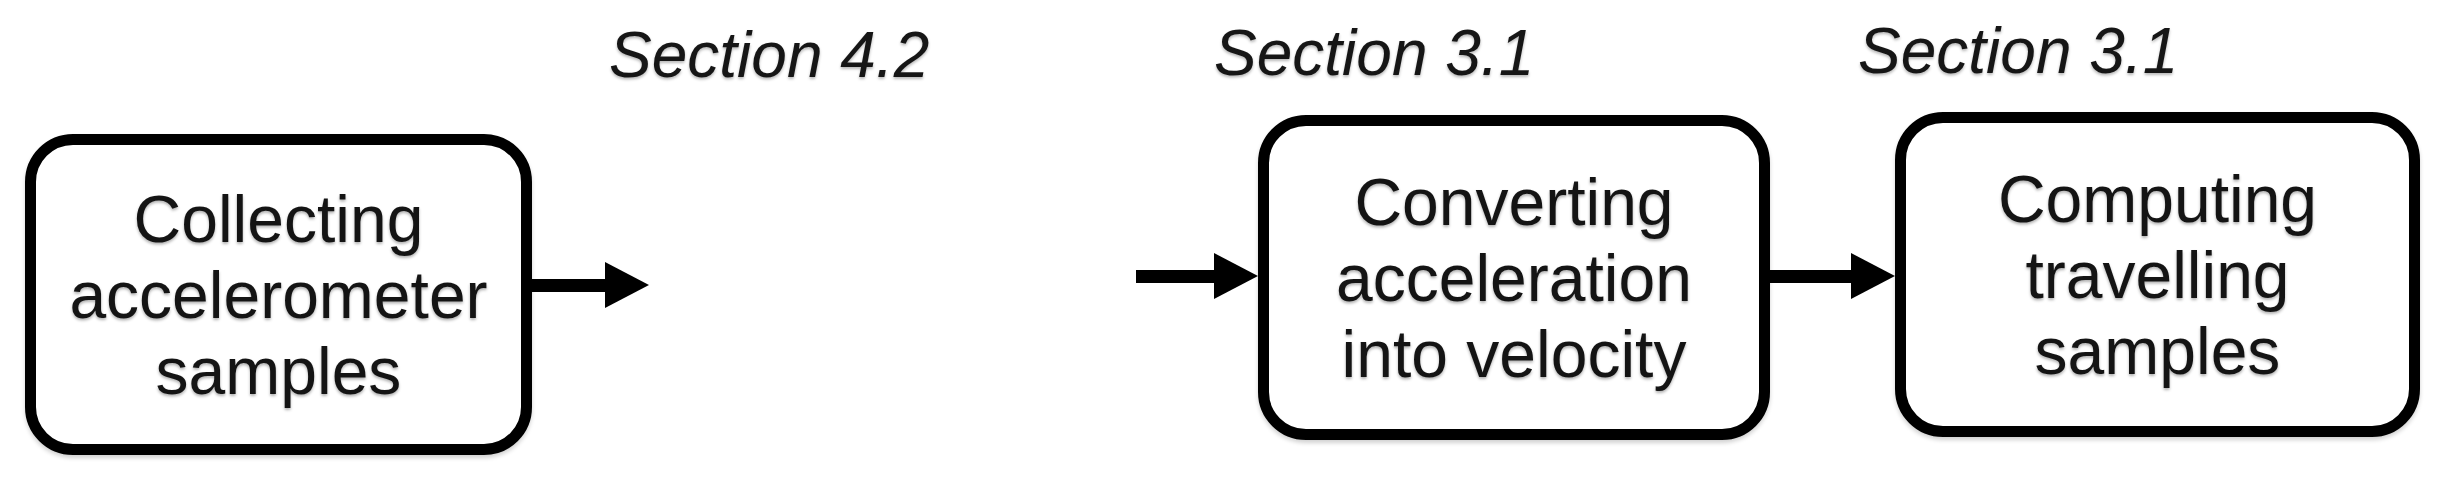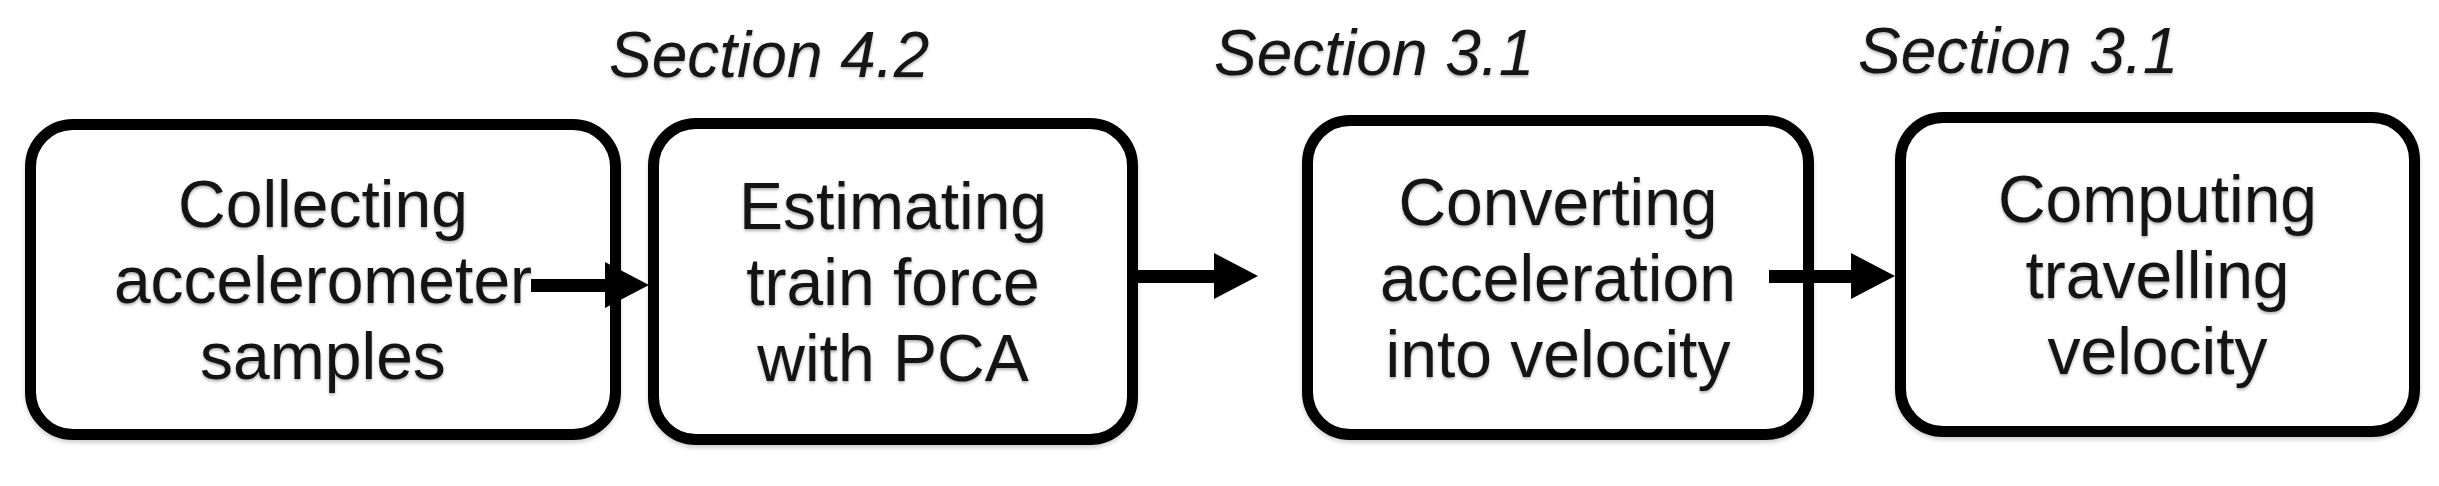--- a/index.html
+++ b/index.html
@@ -56,23 +56,23 @@
   }
   .arrow-head {
     flex: 0 0 auto;
     width: 0;
     height: 0;
     border-left: 44px solid #000000;
     border-top: 23px solid transparent;
     border-bottom: 23px solid transparent;
   }
   
-  #box-0 { left: 25px;   top: 119px; width: 596px; height: 321px; }
+  #box-0 { left: 25px;   top: 134px; width: 507px; height: 321px; }
   #box-1 { left: 648px;  top: 118px; width: 490px; height: 327px; }
-  #box-2 { left: 1258px; top: 115px; width: 512px; height: 325px; margin-left: 44px; }
+  #box-2 { left: 1258px; top: 115px; width: 512px; height: 325px; }
   #box-3 { left: 1895px; top: 112px; width: 525px; height: 325px; }
   #section-1 { left: 609px;  top: 20px; }
   #section-2 { left: 1214px; top: 18px; }
   #section-3 { left: 1858px; top: 16px; }
   #arrow-0 { left: 531px;  width: 118px; top: 262px; }
   #arrow-1 { left: 1136px; width: 122px; top: 253px; }
   #arrow-2 { left: 1769px; width: 126px; top: 253px; }
 </style>
 </head>
 <body>
@@ -81,34 +81,29 @@
 
   <div id="section-1" class="section-label">Section 4.2</div>
   <div id="section-2" class="section-label">Section 3.1</div>
   <div id="section-3" class="section-label">Section 3.1</div>
 
   <div id="box-0" class="step-box">
     <div class="step-label">Collecting
 accelerometer
 samples</div>
   </div>
-  <div id="box-1" class="step-box">
-    <div class="step-label">Estimating
-train force
-with PCA</div>
-  </div>
   <div id="box-2" class="step-box">
     <div class="step-label">Converting
 acceleration
 into velocity</div>
   </div>
   <div id="box-3" class="step-box">
     <div class="step-label">Computing
 travelling
-velocity</div>
+samples</div>
   </div>
 
   <div id="arrow-0" class="arrow">
     <div class="arrow-shaft"></div>
     <div class="arrow-head"></div>
   </div>
   <div id="arrow-1" class="arrow">
     <div class="arrow-shaft"></div>
     <div class="arrow-head"></div>
   </div>

